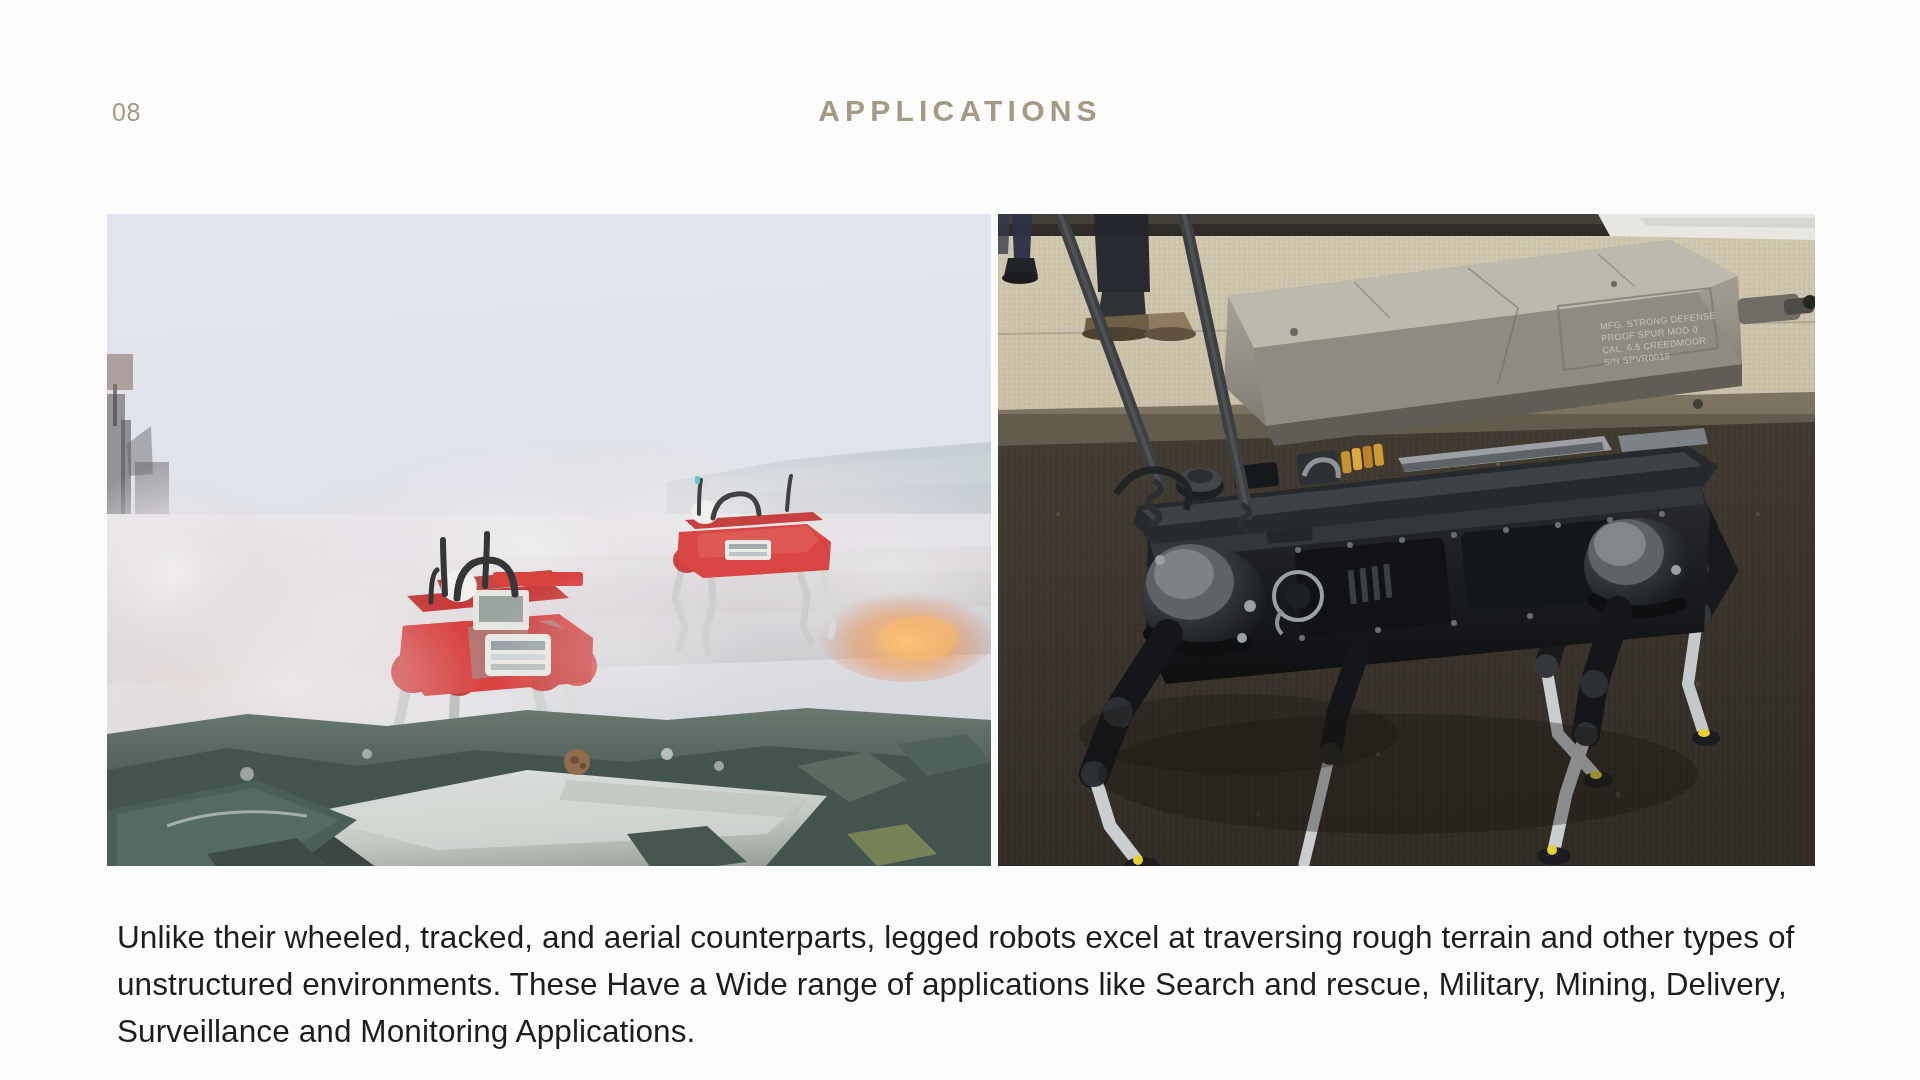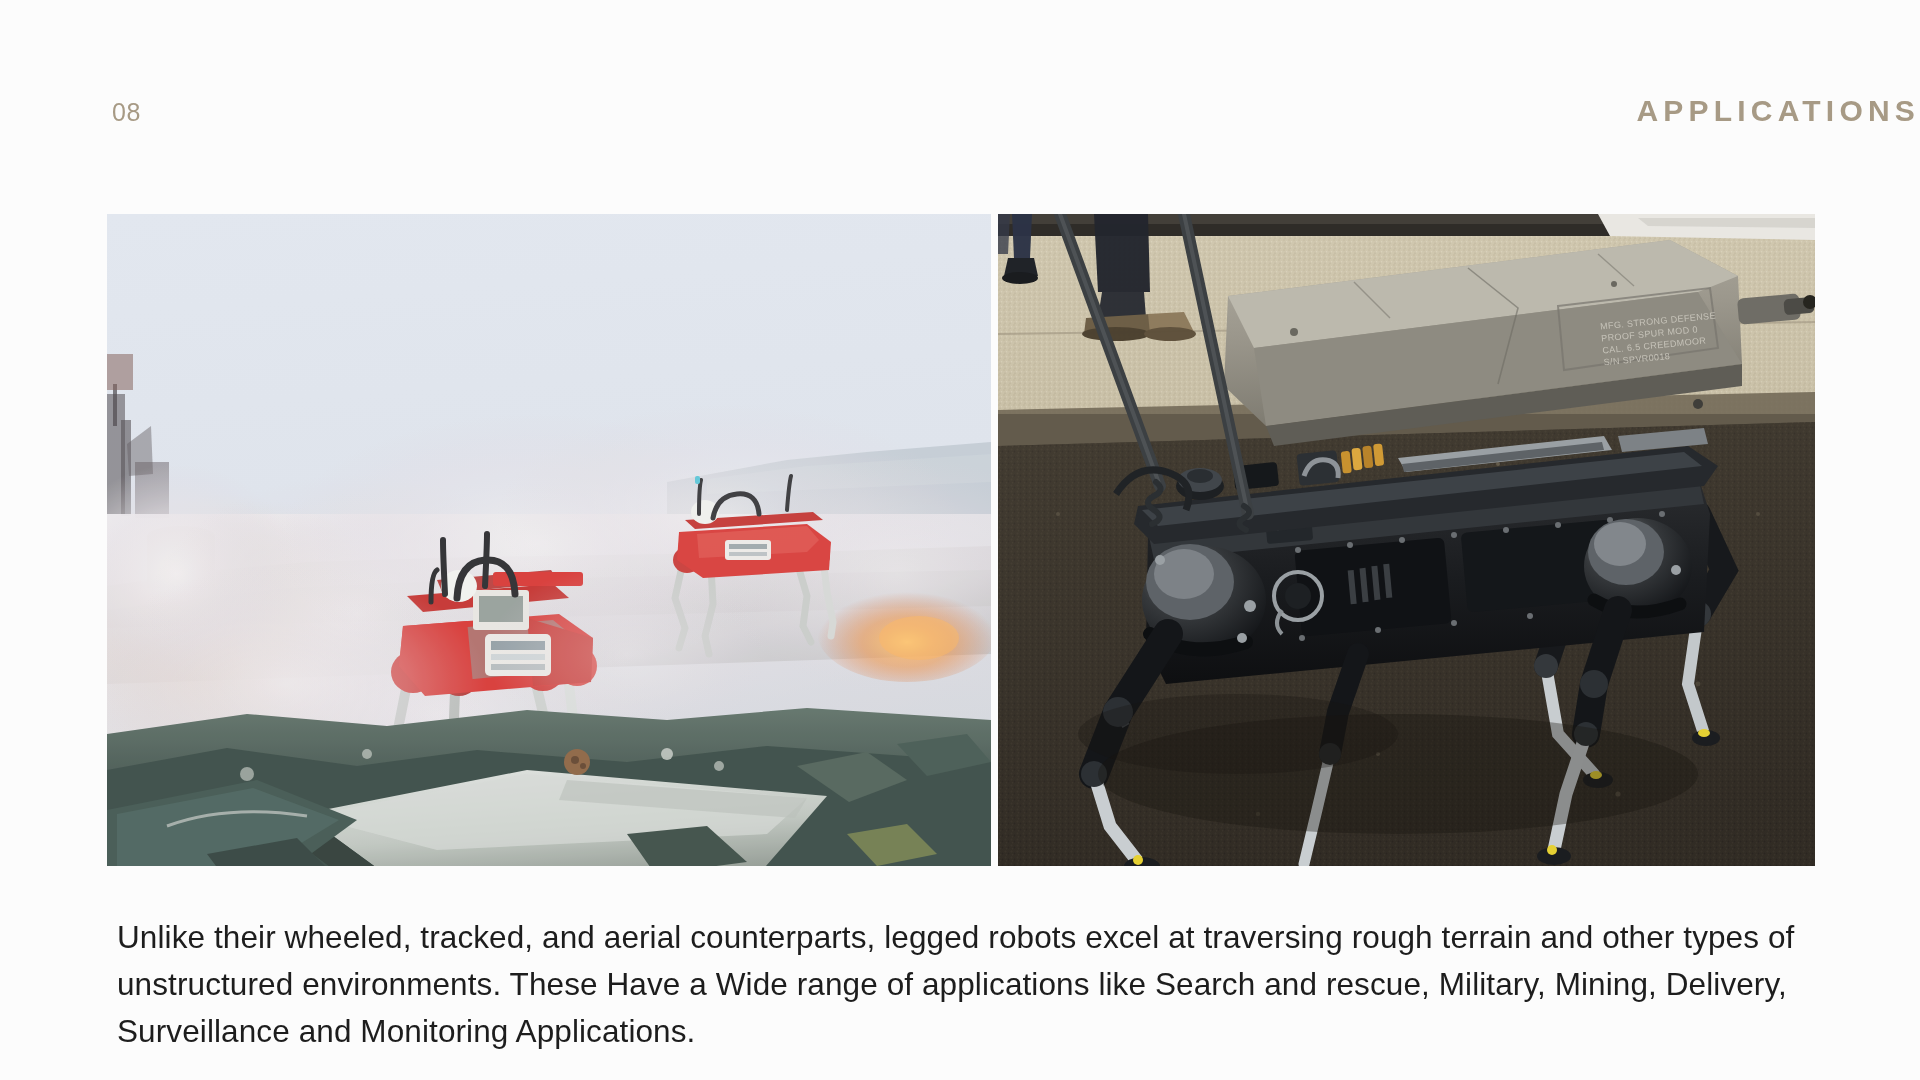--- a/index.html
+++ b/index.html
@@ -29,21 +29,21 @@
     letter-spacing: 0.5px;
     color: #a79a85;
     font-weight: 400;
     line-height: 1;
   }
   .slide-title {
     position: absolute;
     left: 0;
     right: 0;
     top: 96px;
-    text-align: right;
+    text-align: center;
     font-size: 30px;
     letter-spacing: 5.2px;
     color: #a79a85;
     font-weight: 700;
     line-height: 1;
   }
   
   .media-row {
     position: absolute;
     left: 107px;

